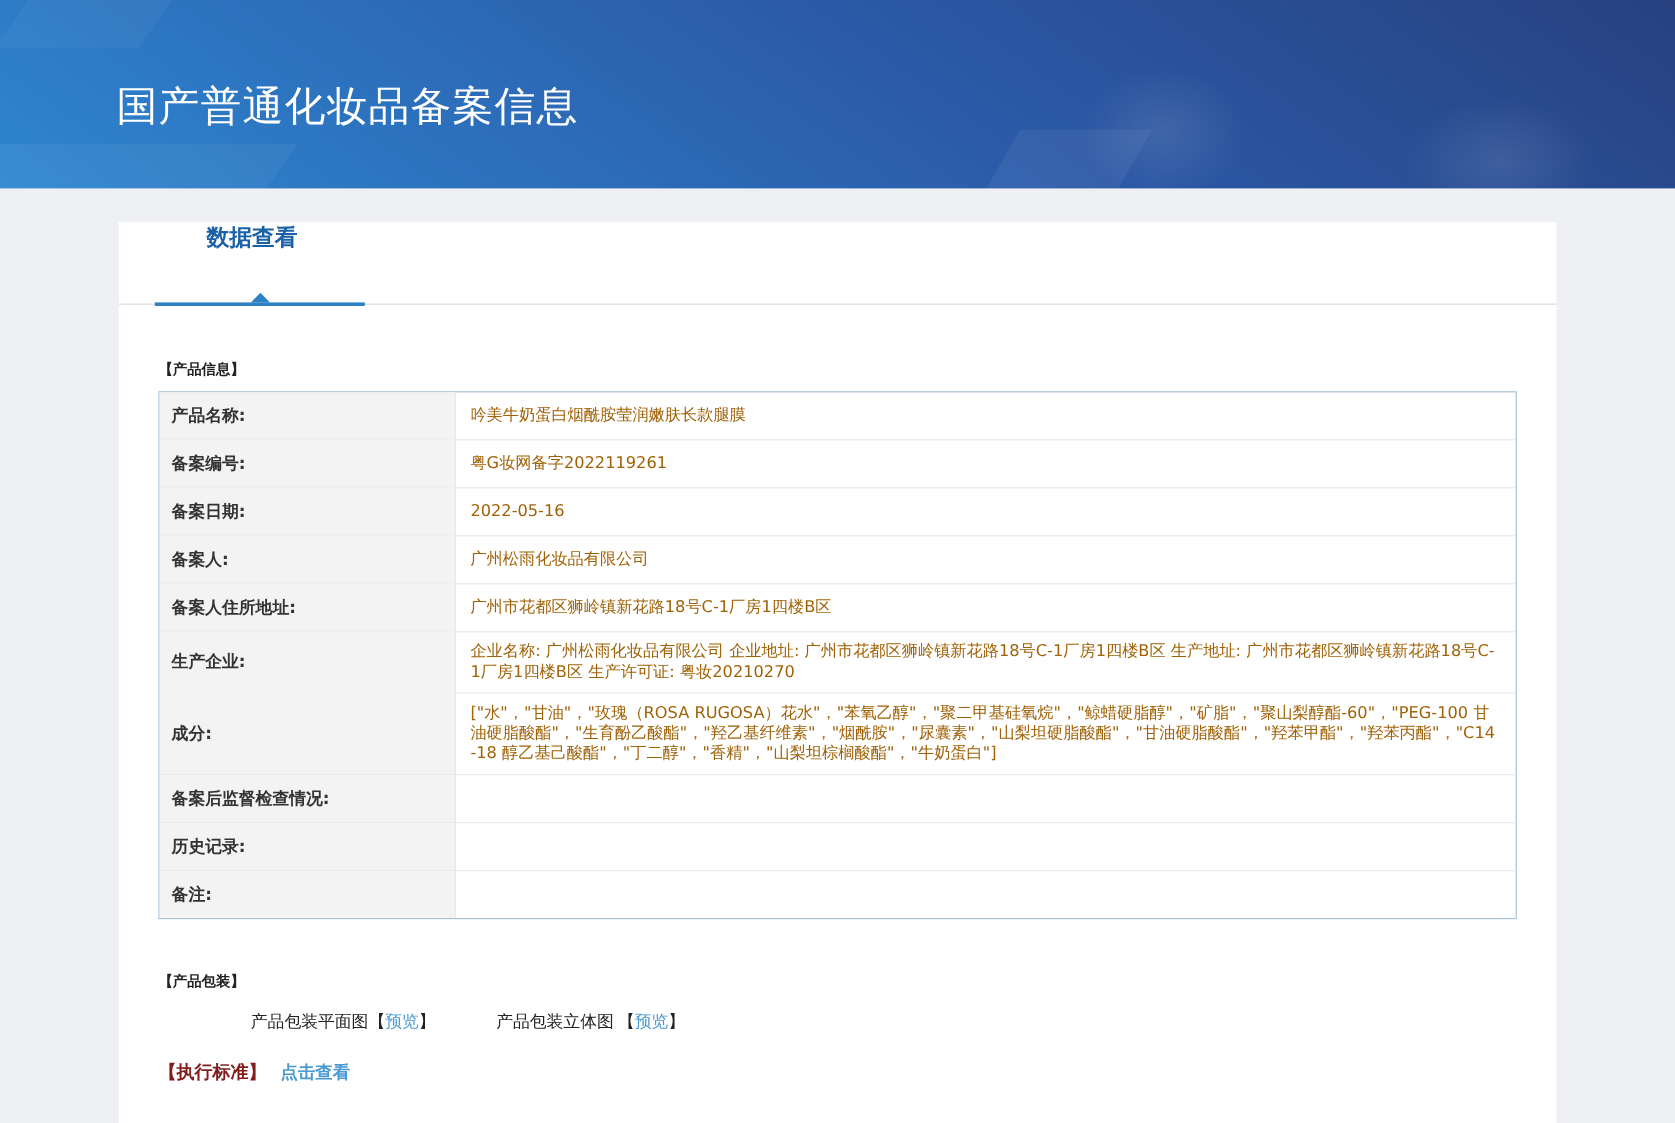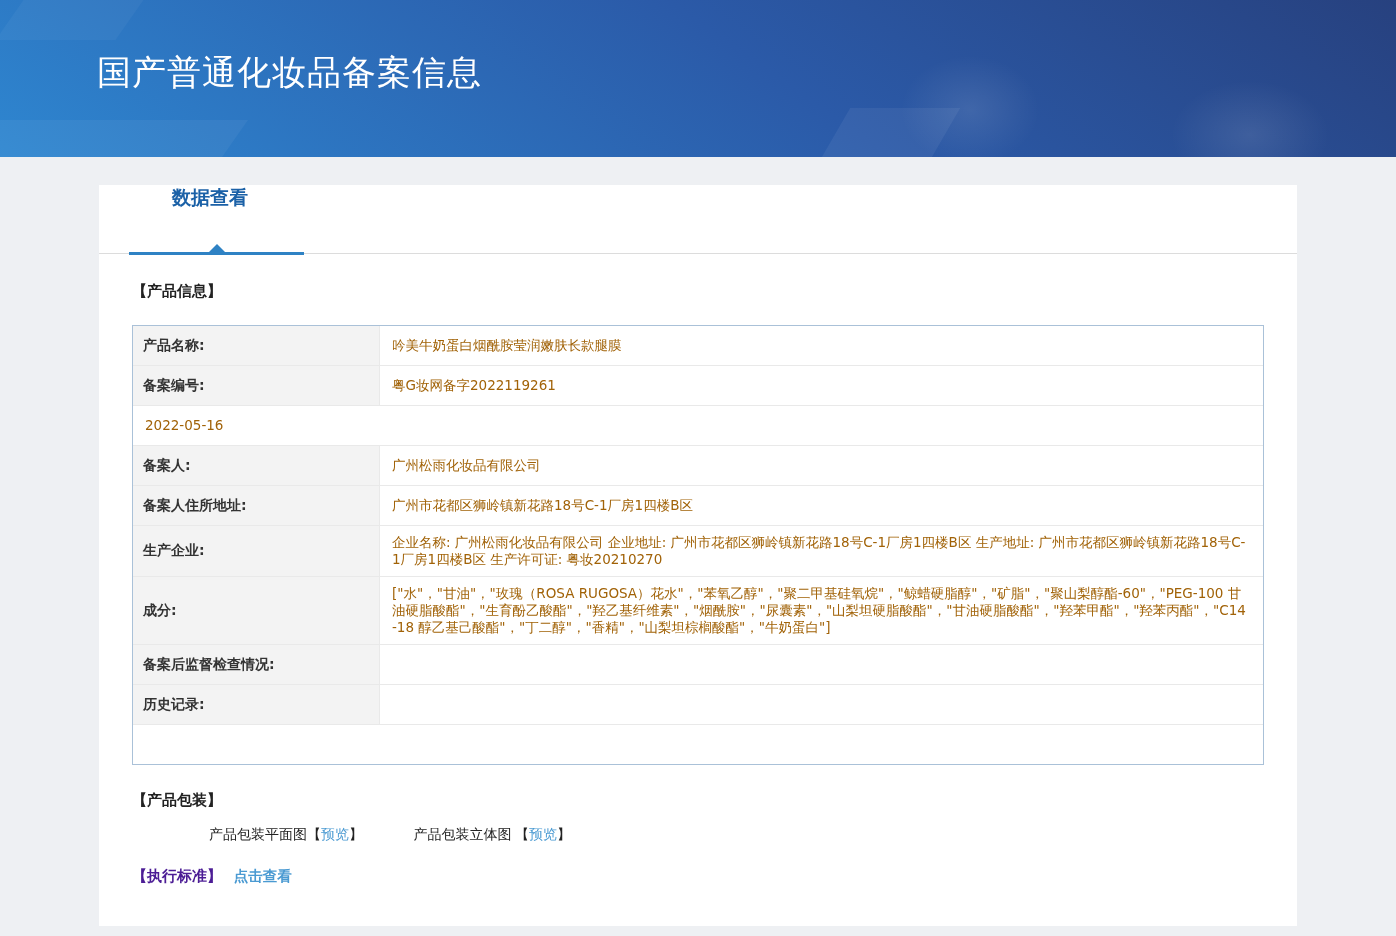--- a/index.html
+++ b/index.html
@@ -30,21 +30,21 @@
   }
   .banner .band2 {
     position: absolute; left: 830px; top: 108px; width: 110px; height: 70px;
     background: rgba(255,255,255,0.06); transform: skew(-30deg);
   }
   .banner .band3 {
     position: absolute; left: 20px; top: -30px; width: 120px; height: 70px;
     background: rgba(255,255,255,0.04); transform: skew(-35deg);
   }
   .banner h1 {
-    position: absolute; left: 97px; top: 50px;
+    position: absolute; left: 97px; top: 66px;
     font-size: 34px; font-weight: 400; color: #ffffff; letter-spacing: 1px;
   }
   
   .card {
     width: 1198px;
     margin: 28px auto 0;
     background: #ffffff;
     min-height: 718px;
     padding-bottom: 40px;
   }
@@ -59,24 +59,24 @@
     background: #2e82c4;
   }
   .tabline .tri {
     position: absolute; left: 80px; top: -8px;
     width: 0; height: 0;
     border-left: 8px solid transparent;
     border-right: 8px solid transparent;
     border-bottom: 8px solid #2e82c4;
   }
   .content { padding: 0 33px; }
-  .section-title { font-size: 15px; font-weight: bold; color: #222; margin-top: 26px; }
+  .section-title { font-size: 12px; font-weight: bold; color: #222; margin-top: 44px; }
   
   .info-table {
-    margin-top: 24px;
+    margin-top: 9px;
     border: 1px solid #aac1d8;
   }
   .row { display: flex; border-bottom: 1px solid #e9e9e9; }
   .row:last-child { border-bottom: none; }
   .cell-label {
     width: 247px; flex: 0 0 247px;
     background: #f3f3f3;
     border-right: 1px solid #e9e9e9;
     font-weight: bold; font-size: 14px; color: #333;
     display: flex; align-items: center;
@@ -92,21 +92,21 @@
     min-height: 39px;
     word-break: break-all;
   }
   
   .pack-line { margin: 16px 0 0 77px; font-size: 14px; color: #222; }
   .pack-item { display: inline; font-family: Liberation Serif, serif; }
   .pack-item + .pack-item { margin-left: 46px; }
   .link { color: #4a9ad2; text-decoration: none; cursor: pointer; }
   .bracket { color: #222; }
   .std-line { margin-top: 23px; font-size: 15px; }
-  .std-line .sec { font-weight: bold; color: #4c1d95; }
+  .std-line .sec { font-weight: bold; color: #7f1d1d; }
   .std-line .link { font-size: 14.5px; margin-left: 7px; font-weight: bold; }
 </style>
 </head>
 <body>
 
 <div class="banner">
   <div class="glow1"></div>
   <div class="glow2"></div>
   <div class="band1"></div>
   <div class="band2"></div>
@@ -130,20 +130,21 @@
     <div class="info-table">
       <div class="row">
         <div class="cell-label">产品名称:</div>
         <div class="cell-value">吟美牛奶蛋白烟酰胺莹润嫩肤长款腿膜</div>
       </div>
       <div class="row">
         <div class="cell-label">备案编号:</div>
         <div class="cell-value">粤G妆网备字2022119261</div>
       </div>
       <div class="row">
+        <div class="cell-label">备案日期:</div>
         <div class="cell-value">2022-05-16</div>
       </div>
       <div class="row">
         <div class="cell-label">备案人:</div>
         <div class="cell-value">广州松雨化妆品有限公司</div>
       </div>
       <div class="row">
         <div class="cell-label">备案人住所地址:</div>
         <div class="cell-value">广州市花都区狮岭镇新花路18号C-1厂房1四楼B区</div>
       </div>
@@ -157,20 +158,21 @@
       </div>
       <div class="row">
         <div class="cell-label">备案后监督检查情况:</div>
         <div class="cell-value"></div>
       </div>
       <div class="row">
         <div class="cell-label">历史记录:</div>
         <div class="cell-value"></div>
       </div>
       <div class="row">
+        <div class="cell-label">备注:</div>
         <div class="cell-value"></div>
       </div>
     </div>
 
     <div class="section-title">【产品包装】</div>
 
     <div class="pack-line">
       <span class="pack-item"><span>产品包装平面图</span><span class="bracket">【</span><a class="link">预览</a><span class="bracket">】</span></span>
       <span class="pack-item"><span>产品包装立体图 </span><span class="bracket">【</span><a class="link">预览</a><span class="bracket">】</span></span>
     </div>

